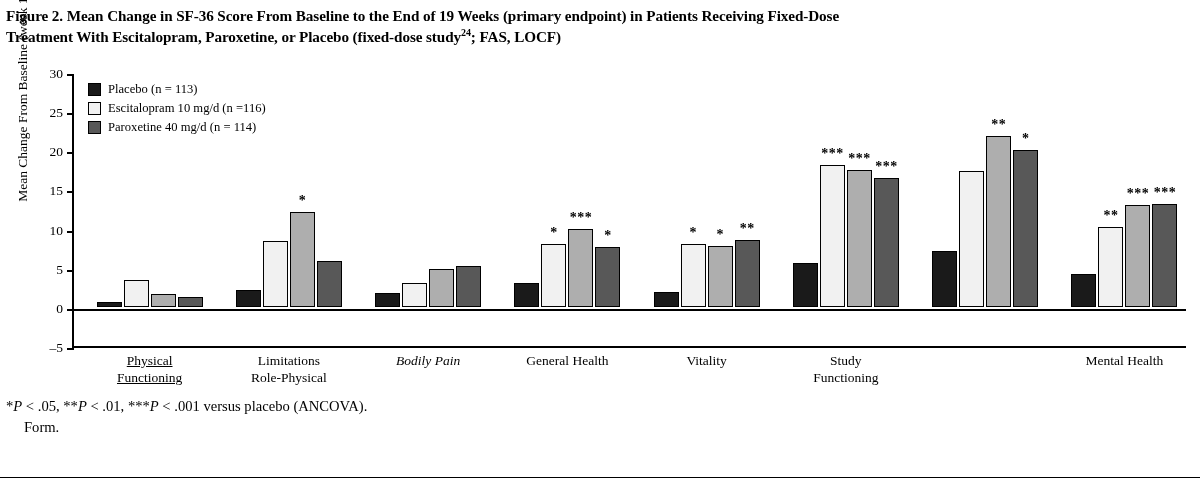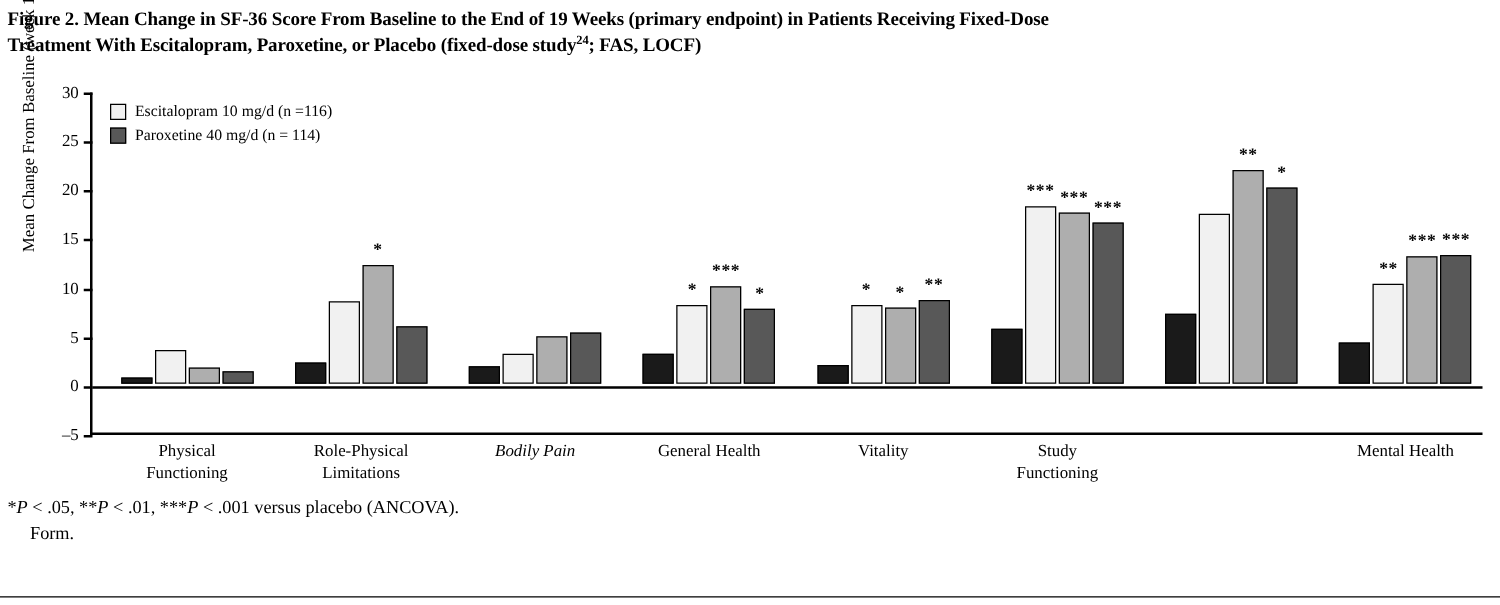--- a/index.html
+++ b/index.html
@@ -191,36 +191,36 @@
         <div class="zeroline" style="top: 234.857px;"></div>
       </div>
     <div class="groups" id="groups">
         <div class="group" style="left: 0px; width: 139.25px;">
           <div class="bars">
             <div class="bar c0" title="Placebo (n = 113): 0.6" style="left: 22.625px; width: 25px; height: 4.69714px; bottom: 39.1429px;"></div>
             <div class="bar c1" title="Escitalopram 10 mg/d (n =116): 3.4" style="left: 49.625px; width: 25px; height: 26.6171px; bottom: 39.1429px;"></div>
             <div class="bar c2" title="Escitalopram 20 mg/d (n = 112): 1.7" style="left: 76.625px; width: 25px; height: 13.3086px; bottom: 39.1429px;"></div>
             <div class="bar c3" title="Paroxetine 40 mg/d (n = 114): 1.3" style="left: 103.625px; width: 25px; height: 10.1771px; bottom: 39.1429px;"></div>
           </div>
-          <div class="grouplabel" style="left: 75.625px;">
+          <div class="grouplabel" style="left: 75.625px; text-decoration: underline;">
             <div>Physical</div>
             <div>Functioning</div>
           </div>
         </div>
         <div class="group" style="left: 139.25px; width: 139.25px;">
           <div class="bars">
             <div class="bar c0" title="Placebo (n = 113): 2.1" style="left: 22.625px; width: 25px; height: 16.44px; bottom: 39.1429px;"></div>
             <div class="bar c1" title="Escitalopram 10 mg/d (n =116): 8.4" style="left: 49.625px; width: 25px; height: 65.76px; bottom: 39.1429px;"></div>
             <div class="bar c2" title="Escitalopram 20 mg/d (n = 112): 12.1" style="left: 76.625px; width: 25px; height: 94.7257px; bottom: 39.1429px;"></div>
             <div class="sig" style="left: 89.125px; bottom: 136.869px;">*</div>
             <div class="bar c3" title="Paroxetine 40 mg/d (n = 114): 5.9" style="left: 103.625px; width: 25px; height: 46.1886px; bottom: 39.1429px;"></div>
           </div>
           <div class="grouplabel" style="left: 75.625px;">
+            <div>Limitations</div>
             <div>Role-Physical</div>
-            <div>Limitations</div>
           </div>
         </div>
         <div class="group" style="left: 278.5px; width: 139.25px; font-style: italic;">
           <div class="bars">
             <div class="bar c0" title="Placebo (n = 113): 1.8" style="left: 22.625px; width: 25px; height: 14.0914px; bottom: 39.1429px;"></div>
             <div class="bar c1" title="Escitalopram 10 mg/d (n =116): 3.1" style="left: 49.625px; width: 25px; height: 24.2686px; bottom: 39.1429px;"></div>
             <div class="bar c2" title="Escitalopram 20 mg/d (n = 112): 4.8" style="left: 76.625px; width: 25px; height: 37.5771px; bottom: 39.1429px;"></div>
             <div class="bar c3" title="Paroxetine 40 mg/d (n = 114): 5.2" style="left: 103.625px; width: 25px; height: 40.7086px; bottom: 39.1429px;"></div>
           </div>
           <div class="grouplabel" style="left: 75.625px;">
@@ -292,20 +292,24 @@
           </div>
           <div class="grouplabel" style="left: 75.625px;">
             <div>Mental Health</div>
           </div>
         </div>
       </div>
   </div>
 
   <div class="legend" id="legend">
       <div class="legend-row">
+        <span class="swatch c0"></span>
+        <span>Placebo (n = 113)</span>
+      </div>
+      <div class="legend-row">
         <span class="swatch c1"></span>
         <span>Escitalopram 10 mg/d (n =116)</span>
       </div>
       <div class="legend-row">
         <span class="swatch c3"></span>
         <span>Paroxetine 40 mg/d (n = 114)</span>
       </div>
     </div>
 
 

